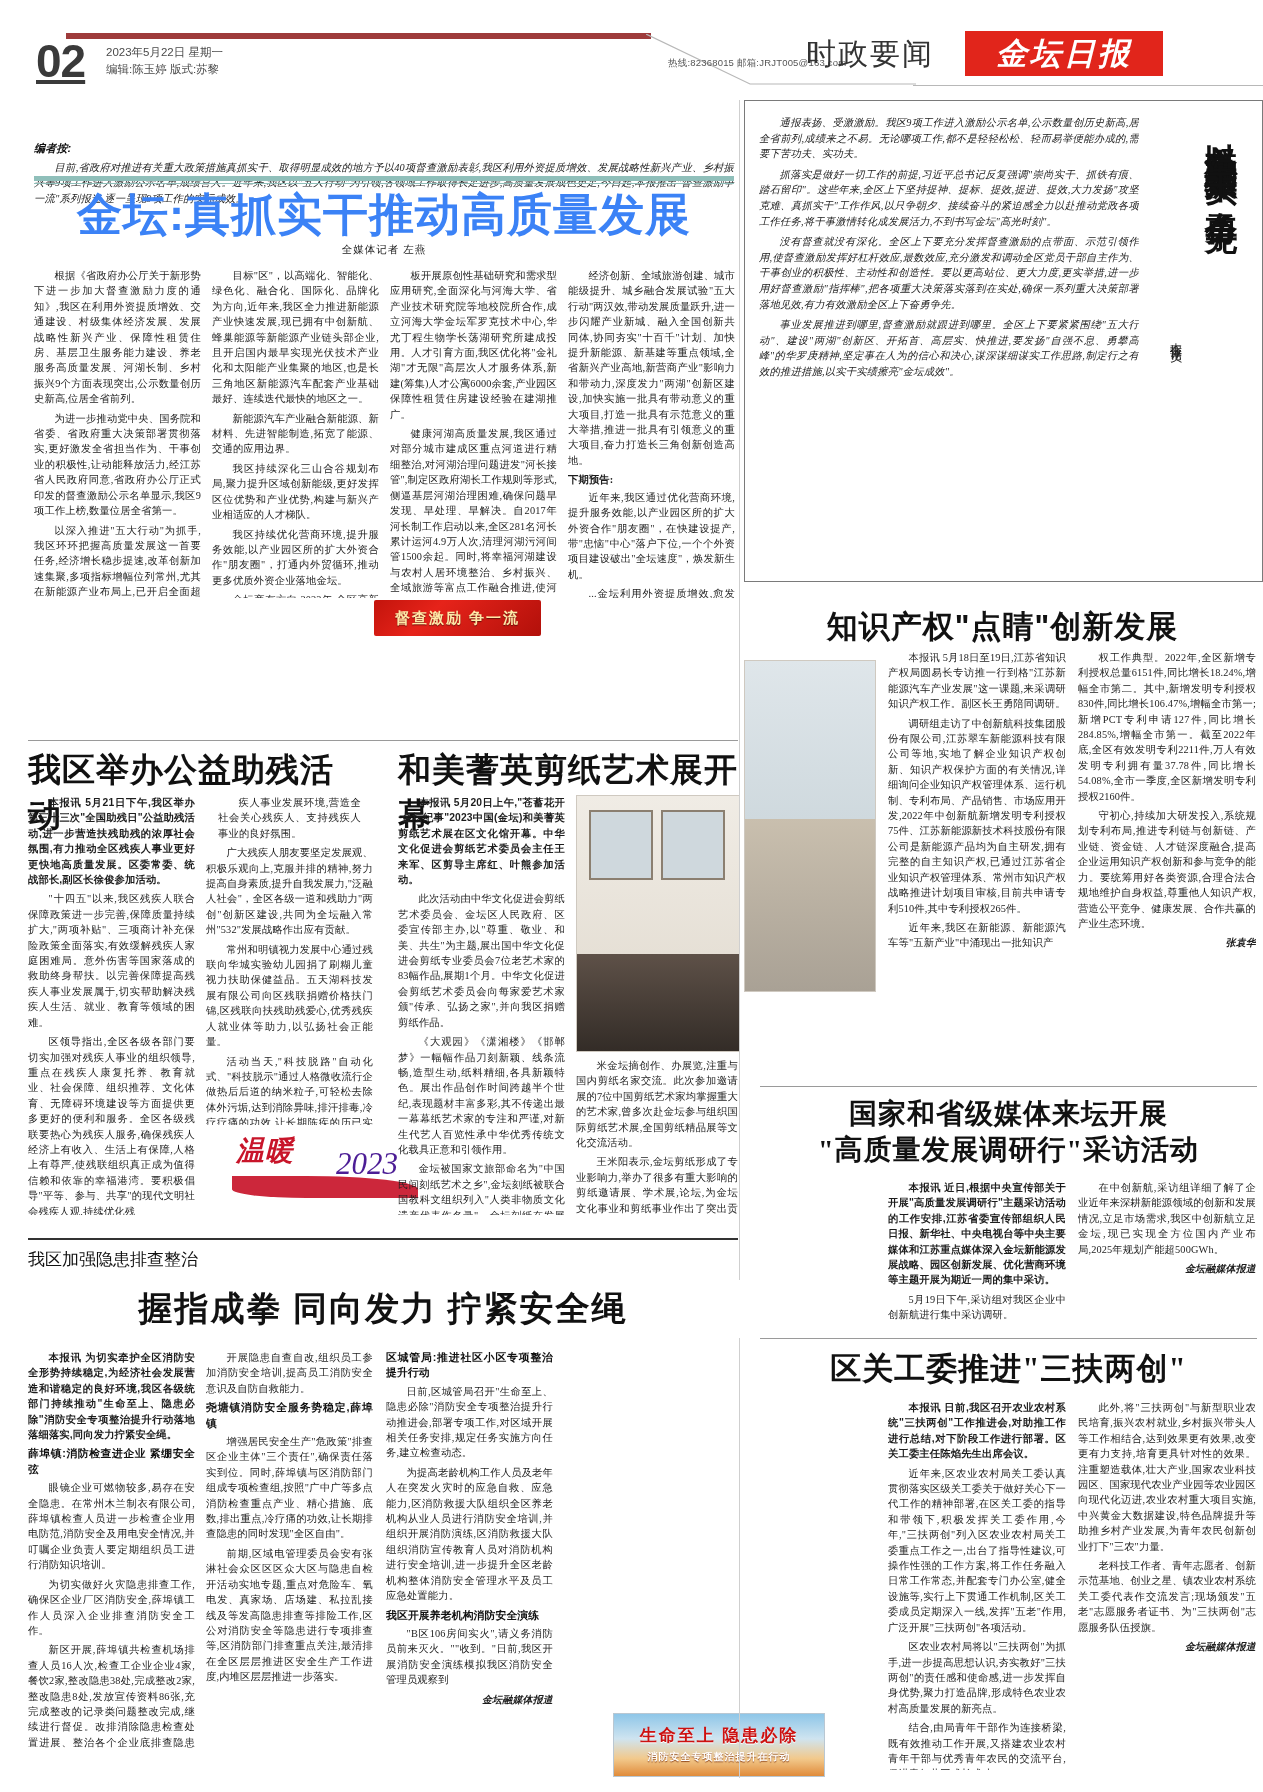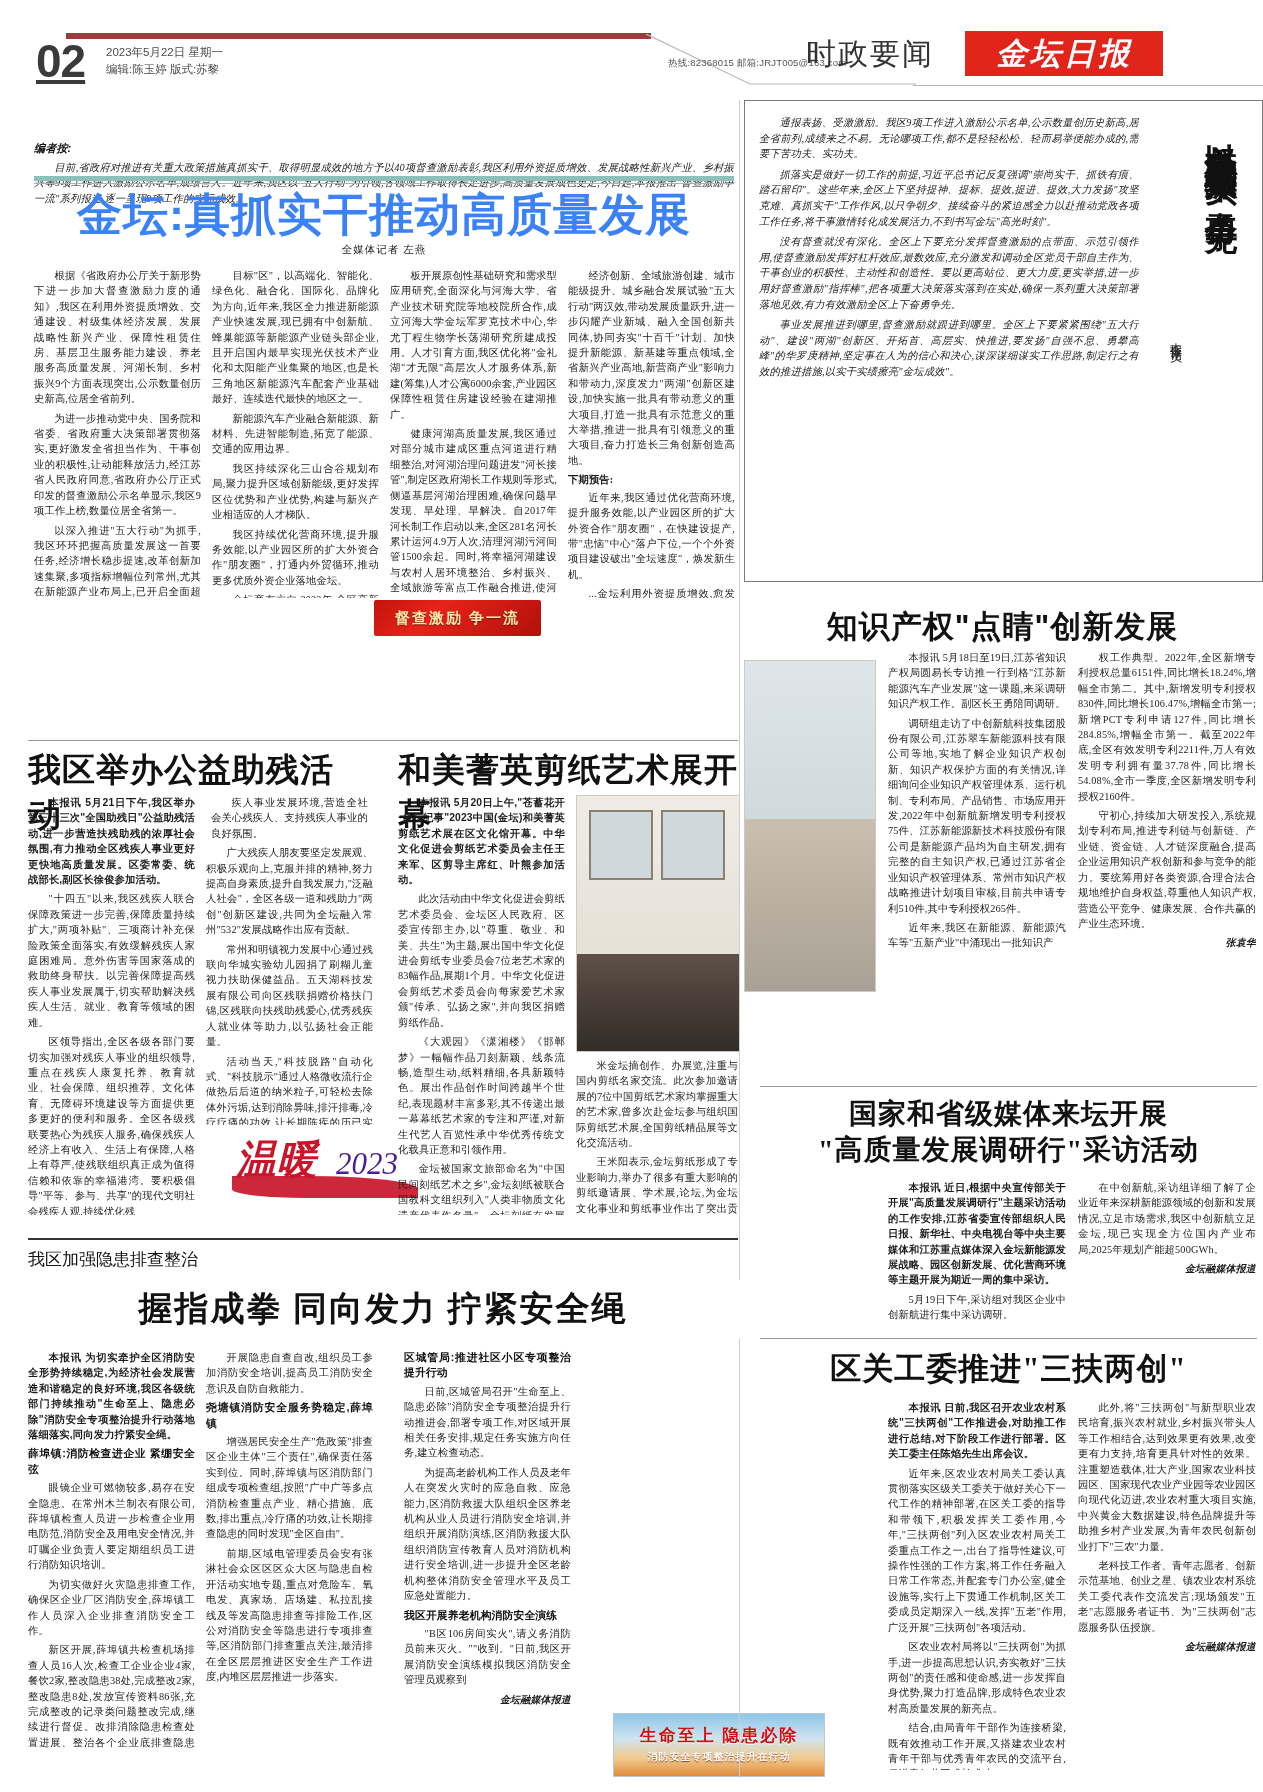--- a/index.html
+++ b/index.html
@@ -80,21 +80,21 @@
   .sec-h{position:absolute;font-family:"Liberation Sans","DejaVu Sans",sans-serif;font-weight:700;color:#111;}
   .sec-h-serif{position:absolute;font-family:"Liberation Serif","DejaVu Serif",serif;font-weight:700;color:#111;}
   .kicker{position:absolute;font-family:"Liberation Sans","DejaVu Sans",sans-serif;font-size:17px;color:#111;}
   .lead{font-weight:700;font-family:"Liberation Sans","DejaVu Sans",sans-serif;}
   .sig{display:block;text-align:right;font-weight:700;font-style:italic;font-size:10px;margin-top:2px;}
   .subhd{font-family:"Liberation Sans","DejaVu Sans",sans-serif;font-weight:700;font-size:10.8px;color:#111;}
 
   
   #warm-logo{position:absolute;left:232px;top:1124px;width:190px;height:78px;overflow:hidden;}
   #warm-logo .wl-text{position:absolute;left:4px;top:8px;font-family:"Liberation Serif","DejaVu Serif",serif;
-    font-weight:700;font-size:40px;color:#c8152a;font-style:italic;letter-spacing:1px;}
+    font-weight:700;font-size:28px;color:#c8152a;font-style:italic;letter-spacing:1px;}
   #warm-logo .wl-year{position:absolute;left:104px;top:22px;font-family:"Liberation Serif","DejaVu Serif",serif;
     font-size:31px;color:#4c1d95;font-style:italic;text-align:right;}
   #warm-logo .wl-swoosh{position:absolute;left:0;bottom:4px;width:186px;height:22px;
     background:#c8152a;border-radius:0 60% 0 40%;opacity:.92;}
 
   
   #fire-banner{position:absolute;left:613px;top:1713px;width:210px;height:62px;border:1px solid #b9c7d2;
     background:linear-gradient(#8ec6e8 0%,#cfe4f0 40%,#f2c98c 72%,#e08b3a 100%);overflow:hidden;}
   #fire-banner .fb-main{position:absolute;left:0;top:10px;width:210px;text-align:center;
     font-family:"Liberation Sans","DejaVu Sans",sans-serif;font-weight:700;font-size:17px;color:#cc1111;
@@ -195,21 +195,21 @@
 <div class="sec-h-serif" style="left:28px;top:748px;width:330px;font-size:33px;letter-spacing:1px;">我区举办公益助残活动</div>
 <div class="sec-h-serif" style="left:398px;top:748px;width:340px;font-size:33px;letter-spacing:1px;">和美蓍英剪纸艺术展开幕</div>
 <div class="hrule" style="left:28px;top:740px;width:710px;"></div>
 
 <div class="blk body-cn" style="left:28px;top:795px;width:167px;height:420px;overflow:hidden;">
   <p class="ind" style="margin:0 0 4px;"><span class="lead">本报讯 5月21日下午,我区举办第三十三次"全国助残日"公益助残活动,进一步营造扶残助残的浓厚社会氛围,有力推动全区残疾人事业更好更快地高质量发展。区委常委、统战部长,副区长徐俊参加活动。</span></p>
   <p class="ind" style="margin:0 0 4px;">"十四五"以来,我区残疾人联合保障政策进一步完善,保障质量持续扩大,"两项补贴"、三项商计补充保险政策全面落实,有效缓解残疾人家庭困难局。意外伤害等国家落成的救助终身帮扶。以完善保障提高残疾人事业发展属于,切实帮助解决残疾人生活、就业、教育等领域的困难。</p>
   <p class="ind" style="margin:0 0 4px;">区领导指出,全区各级各部门要切实加强对残疾人事业的组织领导,重点在残疾人康复托养、教育就业、社会保障、组织推荐、文化体育、无障碍环境建设等方面提供更多更好的便利和服务。全区各级残联要热心为残疾人服务,确保残疾人经济上有收入、生活上有保障,人格上有尊严,使残联组织真正成为值得信赖和依靠的幸福港湾。要积极倡导"平等、参与、共享"的现代文明社会残疾人观,持续优化残</p>
 </div>
 <div class="blk body-cn" style="left:206px;top:795px;width:167px;height:330px;overflow:hidden;">
-  <p class="ind" style="margin:0 5px 4px;">疾人事业发展环境,营造全社会关心残疾人、支持残疾人事业的良好氛围。</p>
+  <p class="ind" style="margin:0 12px 4px;">疾人事业发展环境,营造全社会关心残疾人、支持残疾人事业的良好氛围。</p>
   <p class="ind" style="margin:0 0 4px;">广大残疾人朋友要坚定发展观、积极乐观向上,克服并排的精神,努力提高自身素质,提升自我发展力,"泛融人社会"，全区各级一道和残助力"两创"创新区建设,共同为全坛融入常州"532"发展战略作出应有贡献。</p>
   <p class="ind" style="margin:0 0 4px;">常州和明镇视力发展中心通过残联向华城实验幼儿园捐了刷糊儿童视力扶助保健益品。五天湖科技发展有限公司向区残联捐赠价格扶门锦,区残联向扶残助残爱心,优秀残疾人就业体等助力,以弘扬社会正能量。</p>
   <p class="ind" style="margin:0 0 4px;">活动当天,"科技脱路"自动化式、"科技脱示"通过人格微收流行企做热后后道的纳米粒子,可轻松去除体外污垢,达到消除异味,排汗排毒,冷疗疗痛的功效,让长期陈疾的历已实现"水源治自由"。活动中,残疾人个人日产品创业,畅写用疗,残疾人之家手工售卖等摊位,吸引市民前来了解、体验。</p>
 
 </div>
 
 <div id="warm-logo">
   <div class="wl-swoosh"></div>
   <div class="wl-text">温暖</div>
   <div class="wl-year">2023</div>
@@ -257,21 +257,21 @@
   <p class="ind" style="margin:0 0 4px;">眼镜企业可燃物较多,易存在安全隐患。在常州木兰制衣有限公司,薛埠镇检查人员进一步检查企业用电防范,消防安全及用电安全情况,并叮嘱企业负责人要定期组织员工进行消防知识培训。</p>
   <p class="ind" style="margin:0 0 4px;">为切实做好火灾隐患排查工作,确保区企业厂区消防安全,薛埠镇工作人员深入企业排查消防安全工作。</p>
   <p class="ind" style="margin:0 0 4px;">新区开展,薛埠镇共检查机场排查人员16人次,检查工企业企业4家,餐饮2家,整改隐患38处,完成整改2家,整改隐患8处,发放宣传资料86张,充完成整改的记录类问题整改完成,继续进行督促。改排消除隐患检查处置进展、整治各个企业底排查隐患问题,确保隐患见底、措施到位,整改彻底,坚决防范火灾事故,安全事故发生。</p>
 </div>
 <div class="blk body-cn" style="left:206px;top:1350px;width:167px;height:400px;overflow:hidden;">
   <p class="ind" style="margin:0 0 4px;">开展隐患自查自改,组织员工参加消防安全培训,提高员工消防安全意识及自防自救能力。</p>
   <p style="margin:4px 0 3px;" class="subhd">尧塘镇消防安全服务势稳定,薛埠镇</p>
   <p class="ind" style="margin:0 0 4px;">增强居民安全生产"危政策"排查区企业主体"三个责任",确保责任落实到位。同时,薛埠镇与区消防部门组成专项检查组,按照"广中广等多点消防检查重点产业、精心措施、底数,排出重点,冷疗痛的功效,让长期排查隐患的同时发现"全区自由"。</p>
   <p class="ind" style="margin:0 0 4px;">前期,区域电管理委员会安有张淋社会众区区区众大区与隐患自检开活动实地专题,重点对危险车、氧电发、真家场、店场建、私拉乱接线及等发高隐患排查等排险工作,区公对消防安全等隐患进行专项排查等,区消防部门排查重点关注,最清排在全区层层推进区安全生产工作进度,内堆区层层推进一步落实。</p>
 </div>
-<div class="blk body-cn" style="left:404px;top:1350px;width:167px;height:400px;overflow:hidden;">
+<div class="blk body-cn" style="left:386px;top:1350px;width:167px;height:400px;overflow:hidden;">
   <p style="margin:0 0 3px;" class="subhd">区城管局:推进社区小区专项整治提升行动</p>
   <p class="ind" style="margin:0 0 4px;">日前,区城管局召开"生命至上、隐患必除"消防安全专项整治提升行动推进会,部署专项工作,对区域开展相关任务安排,规定任务实施方向任务,建立检查动态。</p>
   <p class="ind" style="margin:0 0 4px;">为提高老龄机构工作人员及老年人在突发火灾时的应急自救、应急能力,区消防救援大队组织全区养老机构从业人员进行消防安全培训,并组织开展消防演练,区消防救援大队组织消防宣传教育人员对消防机构进行安全培训,进一步提升全区老龄机构整体消防安全管理水平及员工应急处置能力。</p>
   <p style="margin:4px 0 3px;" class="subhd">我区开展养老机构消防安全演练</p>
   <p class="ind" style="margin:0 0 4px;">"B区106房间实火",请义务消防员前来灭火。""收到。"日前,我区开展消防安全演练模拟我区消防安全管理员观察到</p>
   <span class="sig">金坛融媒体报道</span>
 </div>
 
 <div id="fire-banner">
   <div class="fb-main">生命至上  隐患必除</div>

